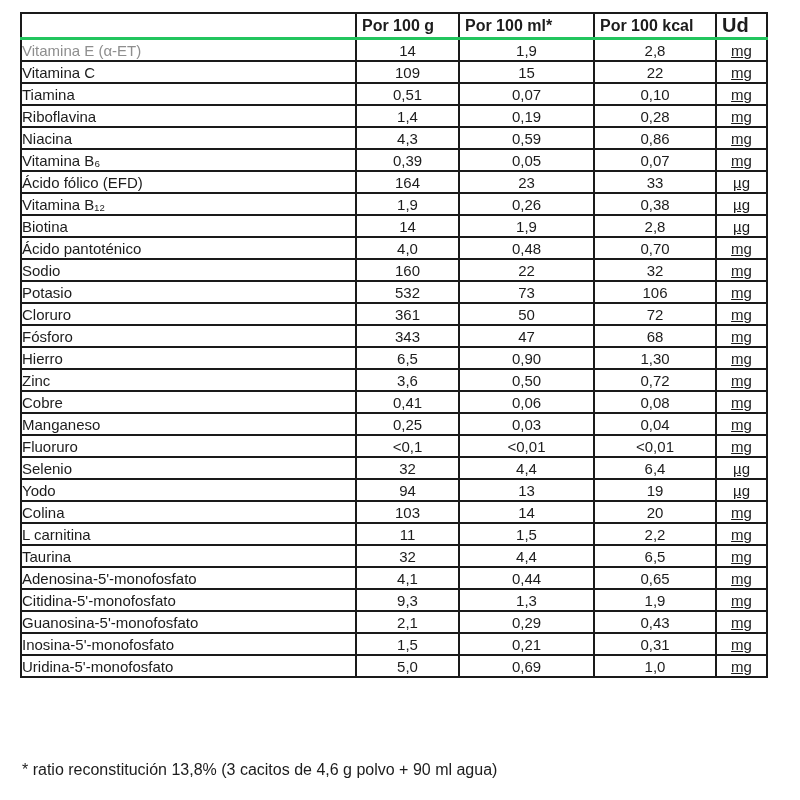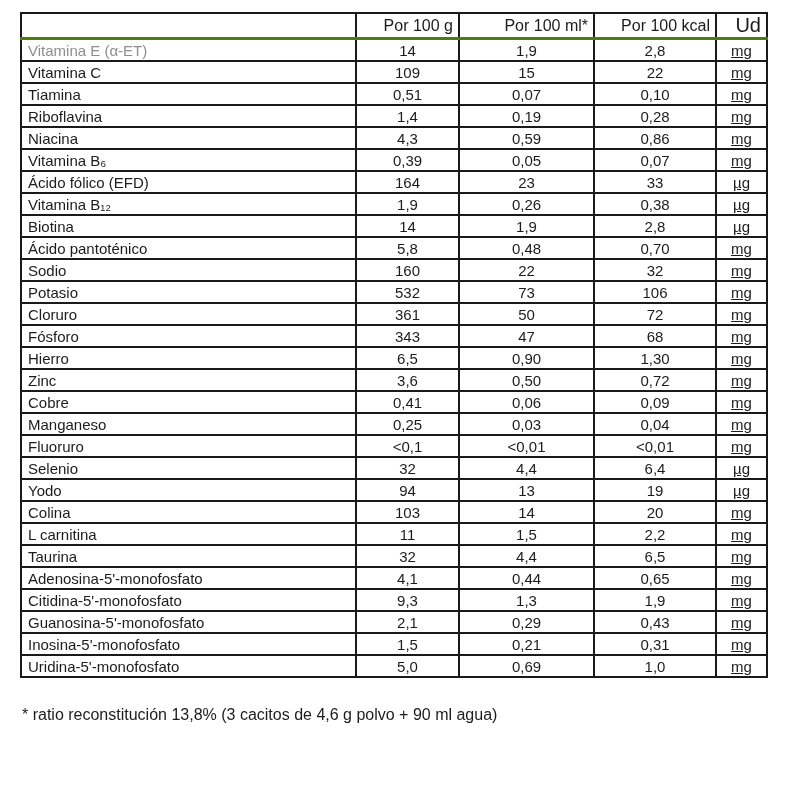--- a/index.html
+++ b/index.html
@@ -16,33 +16,33 @@
   th,td{
     border:2px solid #1a1a1a;
     height:20px;
     padding:0 5px;
     font-size:15px;
     vertical-align:middle;
     overflow:hidden;
     white-space:nowrap;
   }
   thead th{
-    font-weight:normal;
+    font-weight:bold;
     font-size:16px;
-    text-align:right;
+    text-align:left;
     height:21px;
-    border-bottom:3px solid #4d7c0f;
+    border-bottom:3px solid #22c55e;
   }
   thead th.ud{font-size:20px;}
-  td.label{text-align:left;padding-left:6px;margin-left:24px;}
+  td.label{text-align:left;padding-left:0;margin-left:24px;}
   td.label.muted{color:#8e8e8e;}
   td.num{text-align:center;}
   td.unit{text-align:center;text-decoration:underline;}
   .footnote{
-    position:absolute;left:22px;top:706px;
+    position:absolute;left:22px;top:761px;
     font-size:16px;color:#1c1c1c;
     white-space:nowrap;
   }
 </style>
 </head>
 <body>
 
 <table>
   <colgroup>
     <col style="width:335px">
@@ -119,21 +119,21 @@
       </tr>
       <tr>
         <td class="label">Biotina</td>
         <td class="num">14</td>
         <td class="num">1,9</td>
         <td class="num">2,8</td>
         <td class="unit">µg</td>
       </tr>
       <tr>
         <td class="label">Ácido pantoténico</td>
-        <td class="num">5,8</td>
+        <td class="num">4,0</td>
         <td class="num">0,48</td>
         <td class="num">0,70</td>
         <td class="unit">mg</td>
       </tr>
       <tr>
         <td class="label">Sodio</td>
         <td class="num">160</td>
         <td class="num">22</td>
         <td class="num">32</td>
         <td class="unit">mg</td>
@@ -170,21 +170,21 @@
         <td class="label">Zinc</td>
         <td class="num">3,6</td>
         <td class="num">0,50</td>
         <td class="num">0,72</td>
         <td class="unit">mg</td>
       </tr>
       <tr>
         <td class="label">Cobre</td>
         <td class="num">0,41</td>
         <td class="num">0,06</td>
-        <td class="num">0,09</td>
+        <td class="num">0,08</td>
         <td class="unit">mg</td>
       </tr>
       <tr>
         <td class="label">Manganeso</td>
         <td class="num">0,25</td>
         <td class="num">0,03</td>
         <td class="num">0,04</td>
         <td class="unit">mg</td>
       </tr>
       <tr>

